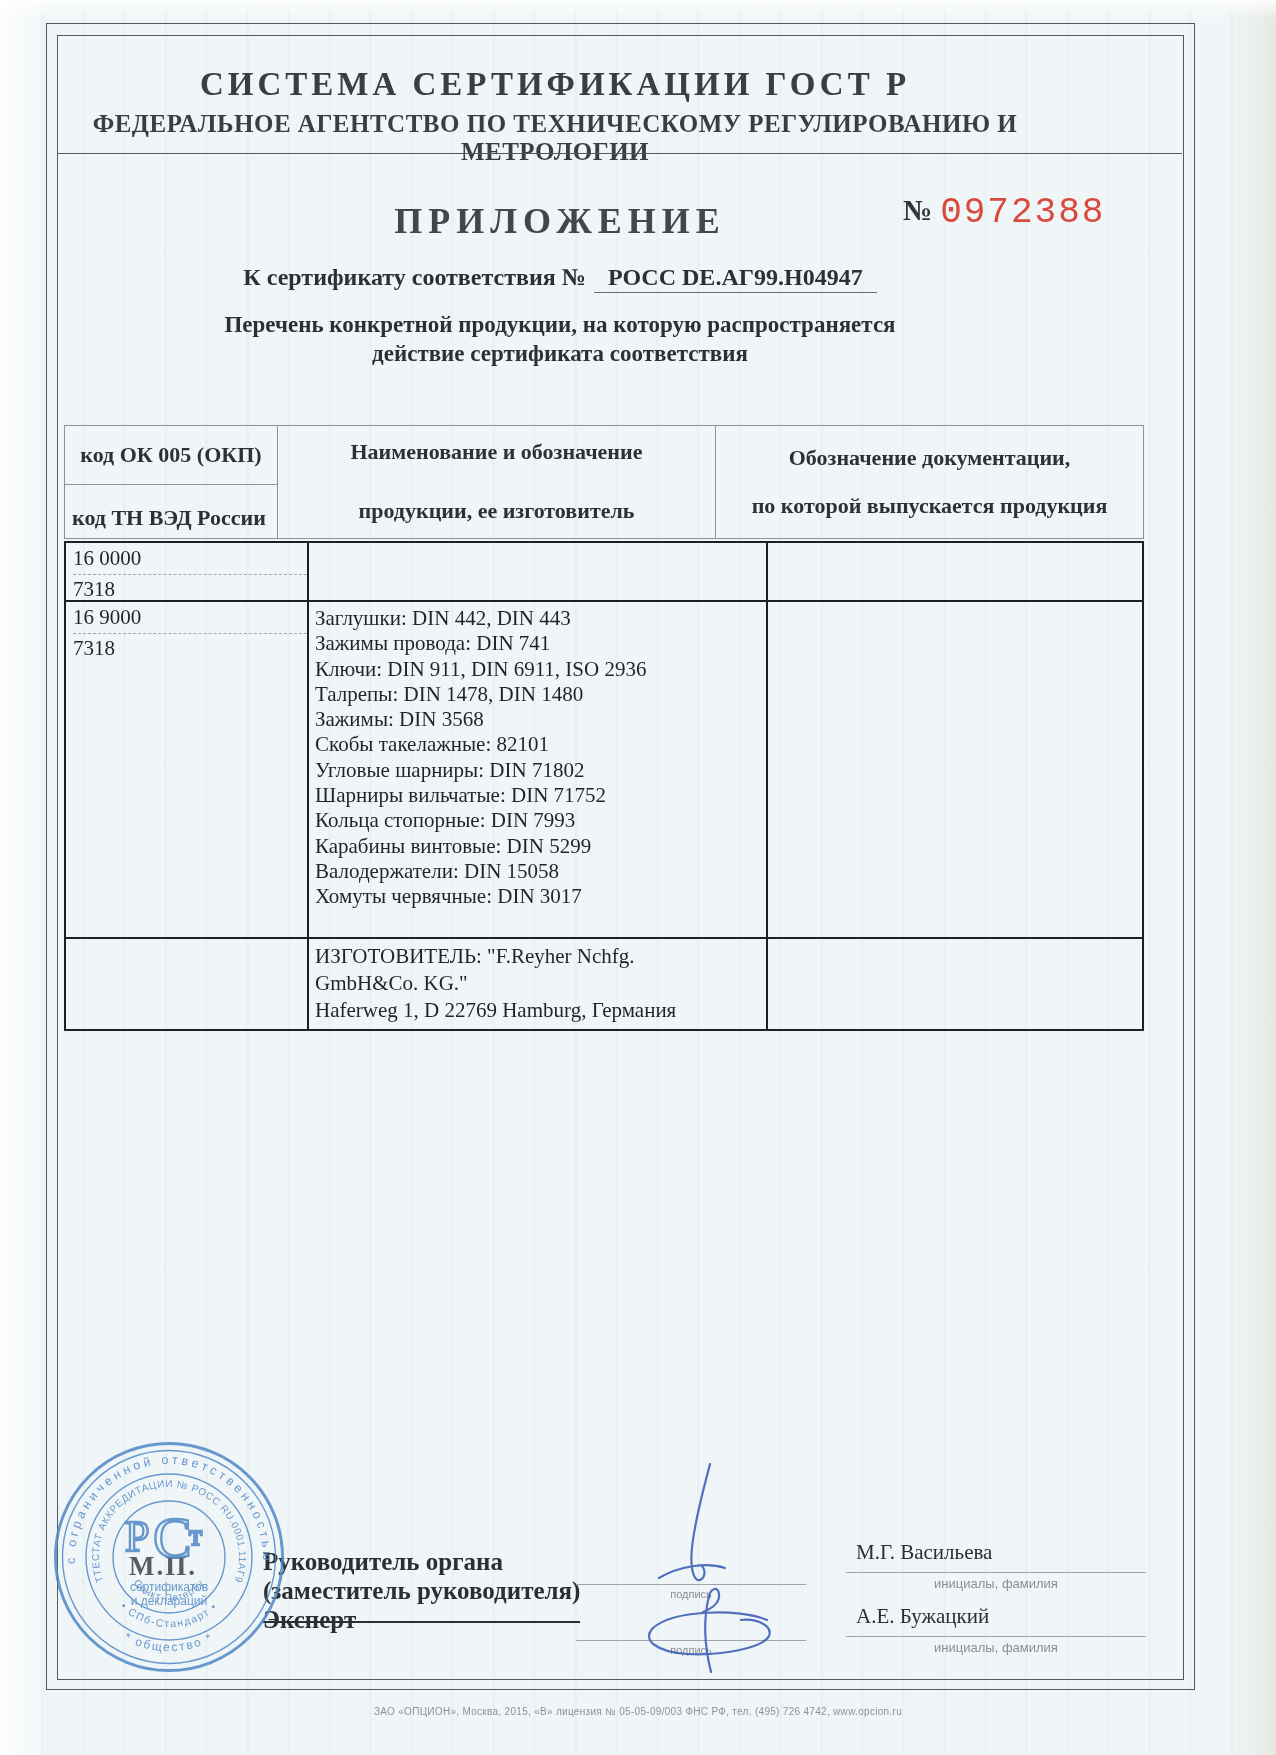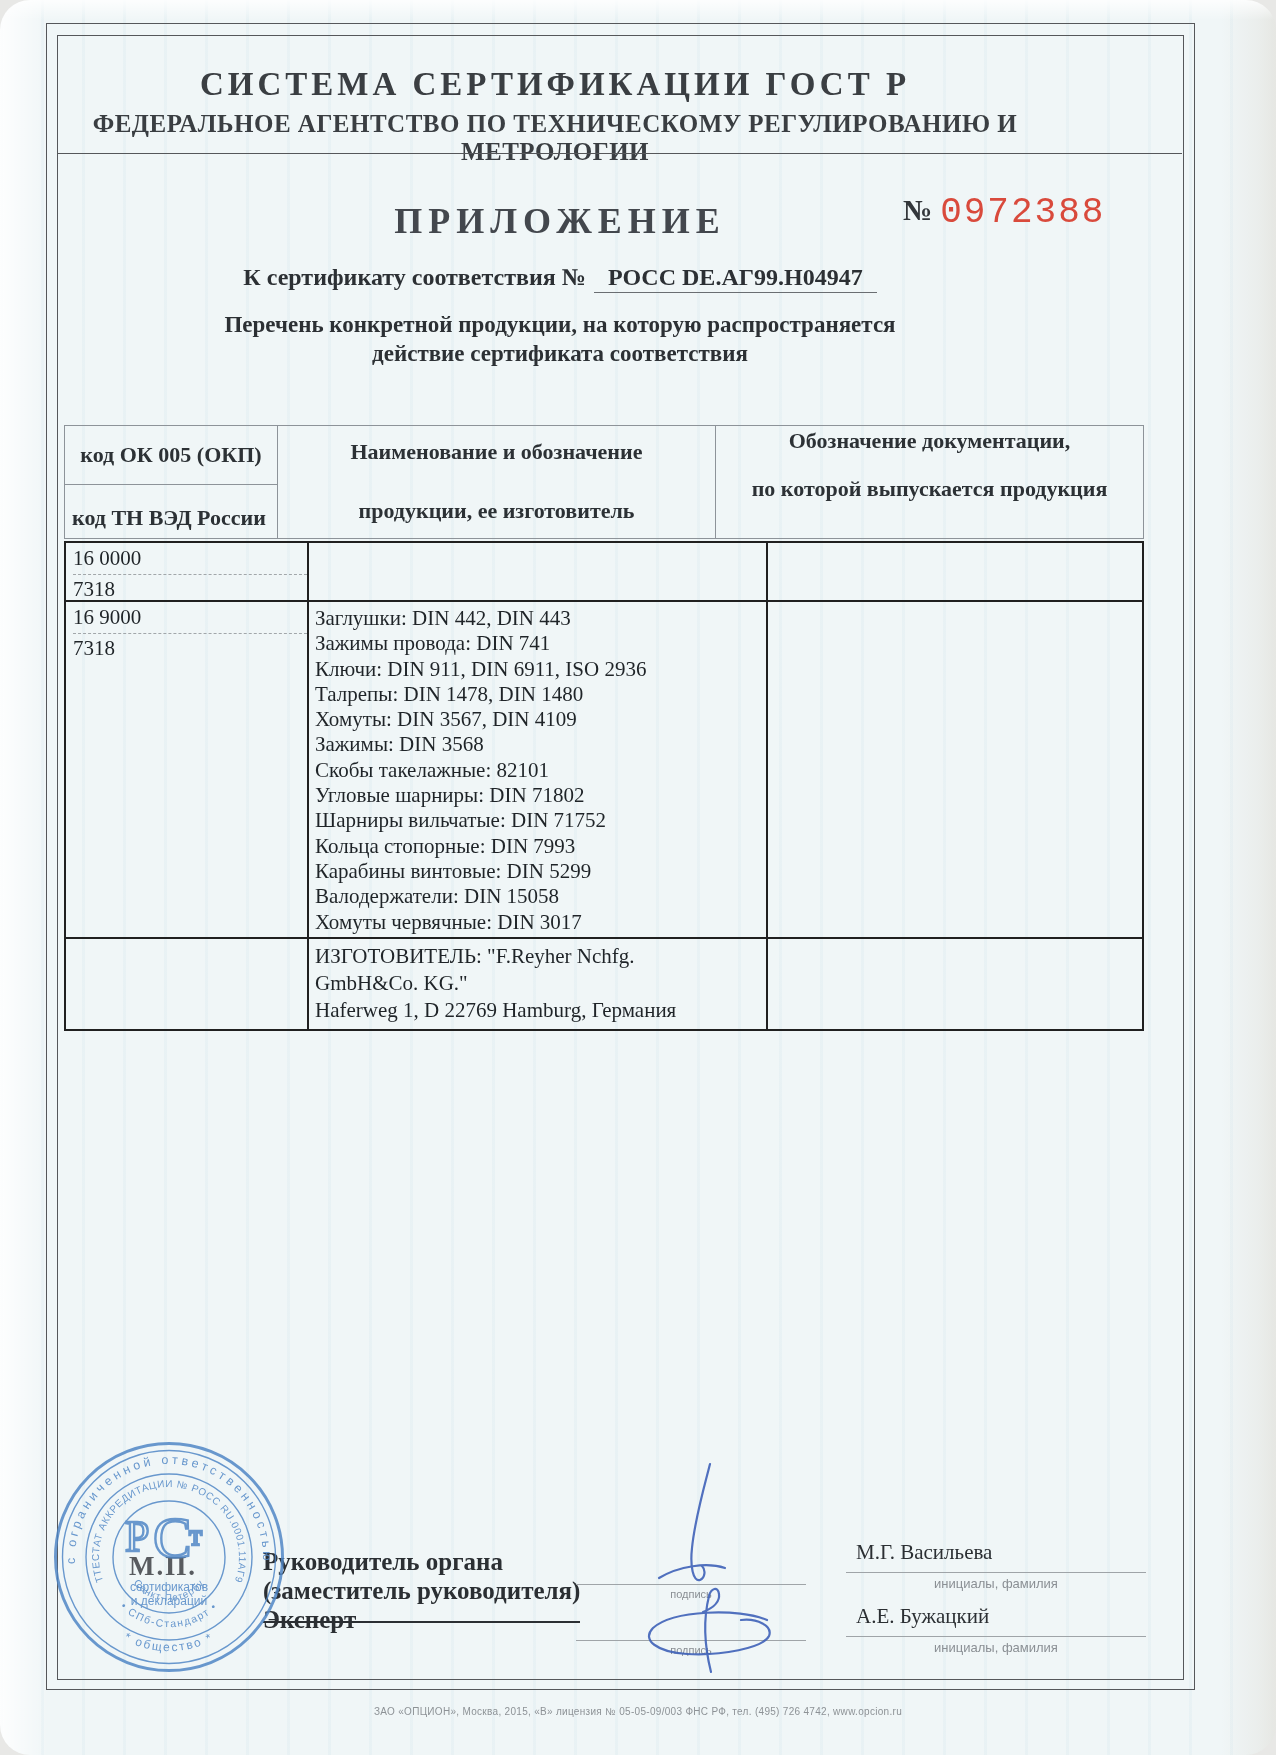--- a/index.html
+++ b/index.html
@@ -5,21 +5,20 @@
   html,body { margin:0; padding:0; background:#e8e8e6; }
   .page {
     position:relative; width:1276px; height:1755px; margin:0 auto; overflow:hidden;
     font-family:"Liberation Serif", serif; color:#26292c;
     background:
       linear-gradient(180deg, rgba(255,255,255,.85) 0, rgba(255,255,255,0) 20px),
       linear-gradient(90deg, rgba(255,255,255,.9) 0, rgba(255,255,255,0) 48px),
       linear-gradient(270deg, #e6e7e3 0, rgba(230,231,227,.55) 18px, rgba(255,255,255,0) 55px),
       repeating-linear-gradient(90deg, rgba(205,226,234,.22) 0 3px, rgba(255,255,255,0) 3px 41px),
       #f0f6f7;
-    border-radius: 30px;
   }
   .frame-outer { position:absolute; left:46px; top:23px; width:1147px; height:1665px;
     border:1.6px solid #55575a; z-index:1; }
   .frame-inner { position:absolute; left:57px; top:35px; width:1125px; height:1643px;
     border:1px solid #55575a; z-index:1; }
   .hdr1 { position:absolute; left:0; top:66px; width:1110px; text-align:center;
     font-size:33px; font-weight:bold; letter-spacing:4px; color:#3a3e42; z-index:2; }
   .hdr2 { position:absolute; left:0; top:110px; width:1110px; text-align:center;
     font-size:25px; font-weight:bold; letter-spacing:.5px; color:#3a3e42; z-index:2; }
   .hdr-rule { position:absolute; left:57px; top:153px; width:1125px; height:0;
@@ -40,21 +39,21 @@
   .tbl { position:absolute; left:64px; top:425px; width:1080px; z-index:2; }
   .tbl * { box-sizing:border-box; }
   .thead { display:flex; border:1px solid #8d9399; height:114px; font-weight:bold;
     font-size:22px; color:#2c3135; }
   .th1 { width:213px; border-right:1px solid #8d9399; display:flex; flex-direction:column;gap:12px; }
   .th1 .top { height:59px; display:flex; align-items:center; justify-content:center;
     border-bottom:1px solid #8d9399; }
   .th1 .bot { flex:1; display:flex; align-items:center; padding-left:7px; }
   .th2 { width:438px; border-right:1px solid #8d9399; display:flex; flex-direction:column;
     align-items:center; justify-content:center; text-align:center; line-height:1.4;gap:28px; }
-  .th3 { flex:1; display:flex; flex-direction:column; align-items:center; 
+  .th3 { flex:1; display:flex; flex-direction:column; align-items:center; justify-content:center;
     text-align:center; line-height:1.4;gap:17px; }
   .tbody { border:2.5px solid #202020; margin-top:2px; font-size:21px; color:#1f2428; }
   .trow { display:flex; }
   .trow + .trow { border-top:2px solid #202020; }
   .c1 { width:243px; border-right:2px solid #202020; padding:1px 0 0 7px; }
   .c2 { width:459px; border-right:2px solid #202020; padding:4px 6px 4px 6px; line-height:25.3px; }
   .c3 { flex:1; }
   .r1 { height:57px; } .r2 { height:337px; } .r3 { height:92px; }
   .code-top { border-bottom:1px dashed #a2a7aa; padding:2px 0 3px 0; }
   .code-bot { padding-top:2px; }
@@ -140,21 +139,20 @@
       <div class="trow r2">
         <div class="c1">
           <div class="code-top">16 9000</div>
           <div class="code-bot">7318</div>
         </div>
         <div class="c2">
           <div>Заглушки: DIN 442, DIN 443</div>
           <div>Зажимы провода: DIN 741</div>
           <div>Ключи: DIN 911, DIN 6911, ISO 2936</div>
           <div>Талрепы: DIN 1478, DIN 1480</div>
-          <div>Хомуты: DIN 3567, DIN 4109</div>
           <div>Зажимы: DIN 3568</div>
           <div>Скобы такелажные: 82101</div>
           <div>Угловые шарниры: DIN 71802</div>
           <div>Шарниры вильчатые: DIN 71752</div>
           <div>Кольца стопорные: DIN 7993</div>
           <div>Карабины винтовые: DIN 5299</div>
           <div>Валодержатели: DIN 15058</div>
           <div>Хомуты червячные: DIN 3017</div>
         </div>
         <div class="c3"></div>

